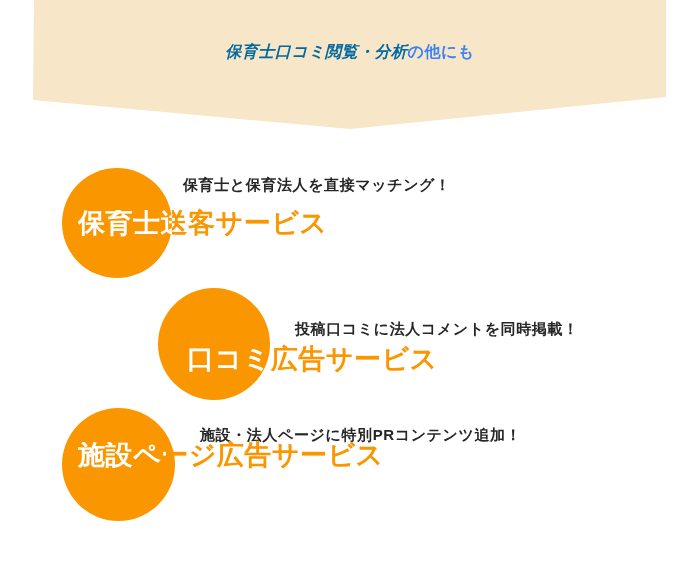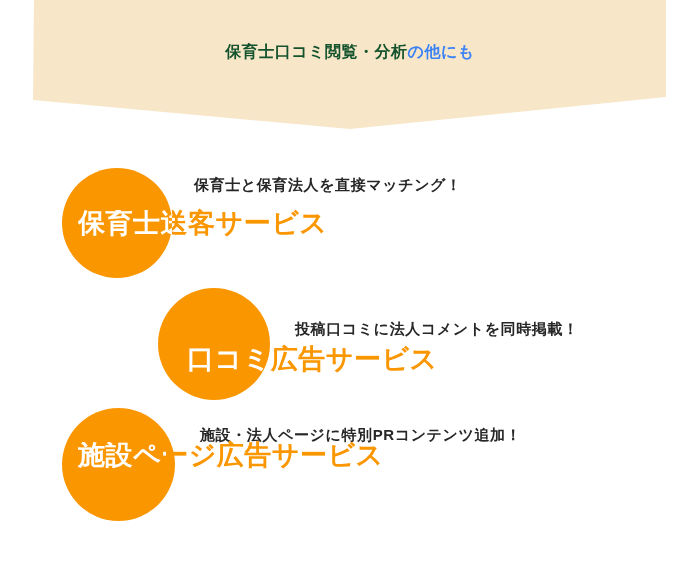--- a/index.html
+++ b/index.html
@@ -17,21 +17,21 @@
     display:flex;flex-direction:column;align-items:center;justify-content:center;
     text-align:center;}
   .hdr-line1{
     font-size:16px;font-weight:bold;line-height:1.2;
     letter-spacing:0.5px;white-space:nowrap;margin-bottom:6px;
   }
   .hdr-line2{
     font-size:30px;font-weight:bold;line-height:1.2;
     letter-spacing:1px;white-space:nowrap;
   }
-  .c-orange{color:#14532d;}
+  .c-orange{color:#0369a1;font-style:italic;}
   .c-dark{color:#3b82f6;}
 
   
   .service{position:absolute;}
   .circle{
     position:absolute;border-radius:50%;
     background:#FA9600;
   }
   .caption{
     position:absolute;
@@ -45,21 +45,21 @@
     letter-spacing:0.5px;line-height:1;
   }
   .title.base{color:#FA9600;position:relative;}
   .title.over{
     color:#FFFFFF;position:absolute;left:0;top:0;
   }
 
   
   #svc-1{left:0;top:0;width:700px;height:0;}
   #svc-1 .circle{left:62px;top:168px;width:110px;height:110px;}
-  #svc-1 .caption{left:194px;top:176px;}
+  #svc-1 .caption{left:183px;top:176px;}
   #svc-1 .title-wrap{left:78px;top:210px;}
   #svc-1 .title.over{clip-path:inset(0 0 0 0 round 0);}
 
   
   #svc-2 .circle{left:158px;top:288px;width:112px;height:112px;}
   #svc-2 .caption{left:295px;top:320px;}
   #svc-2 .title-wrap{left:187px;top:326px;margin-top:20px;}
 
   
   #svc-3 .circle{left:62px;top:408px;width:113px;height:113px;}

